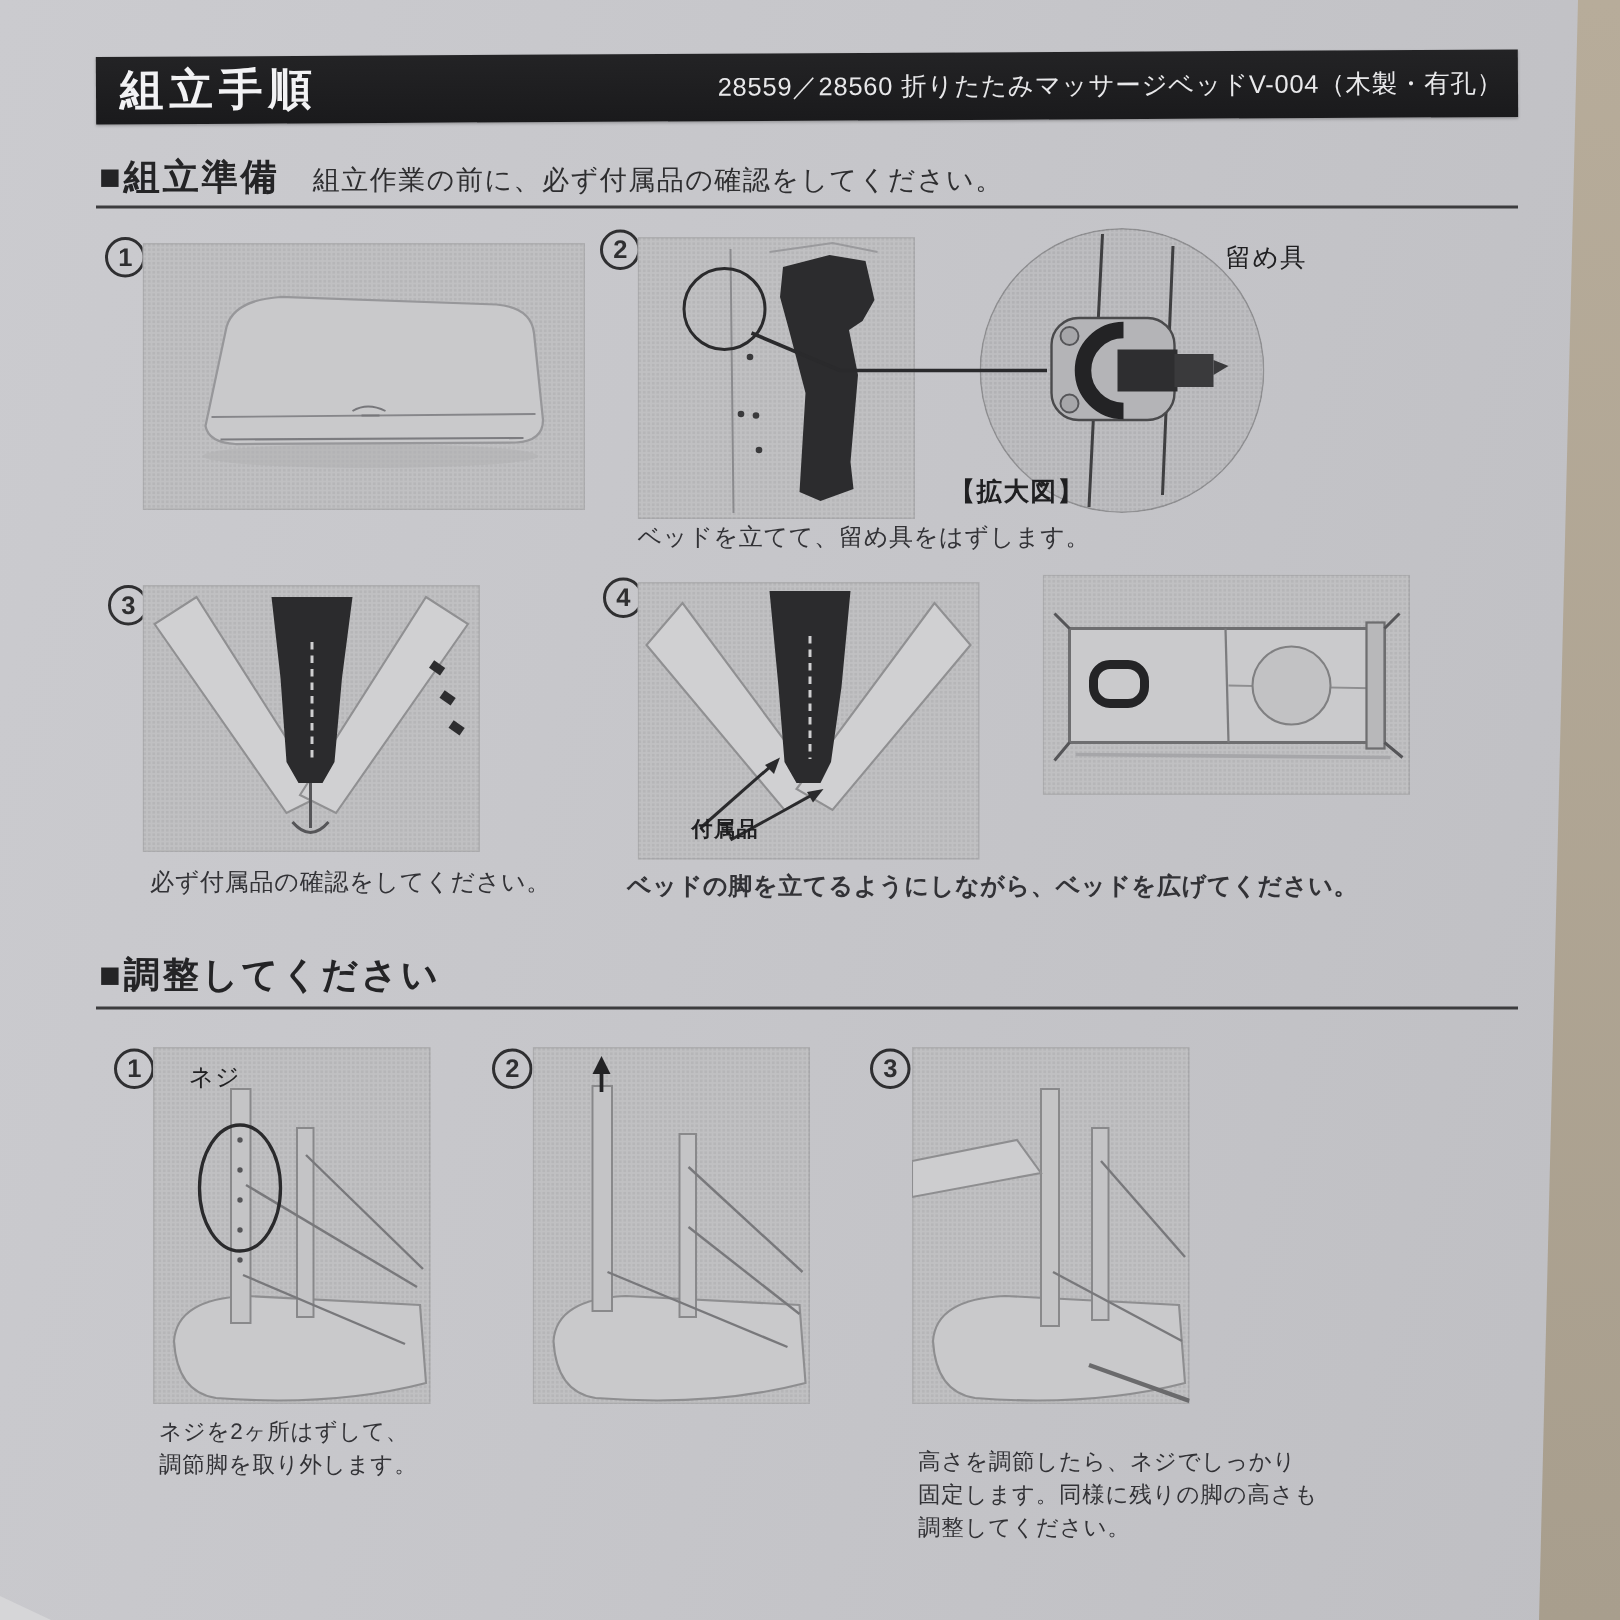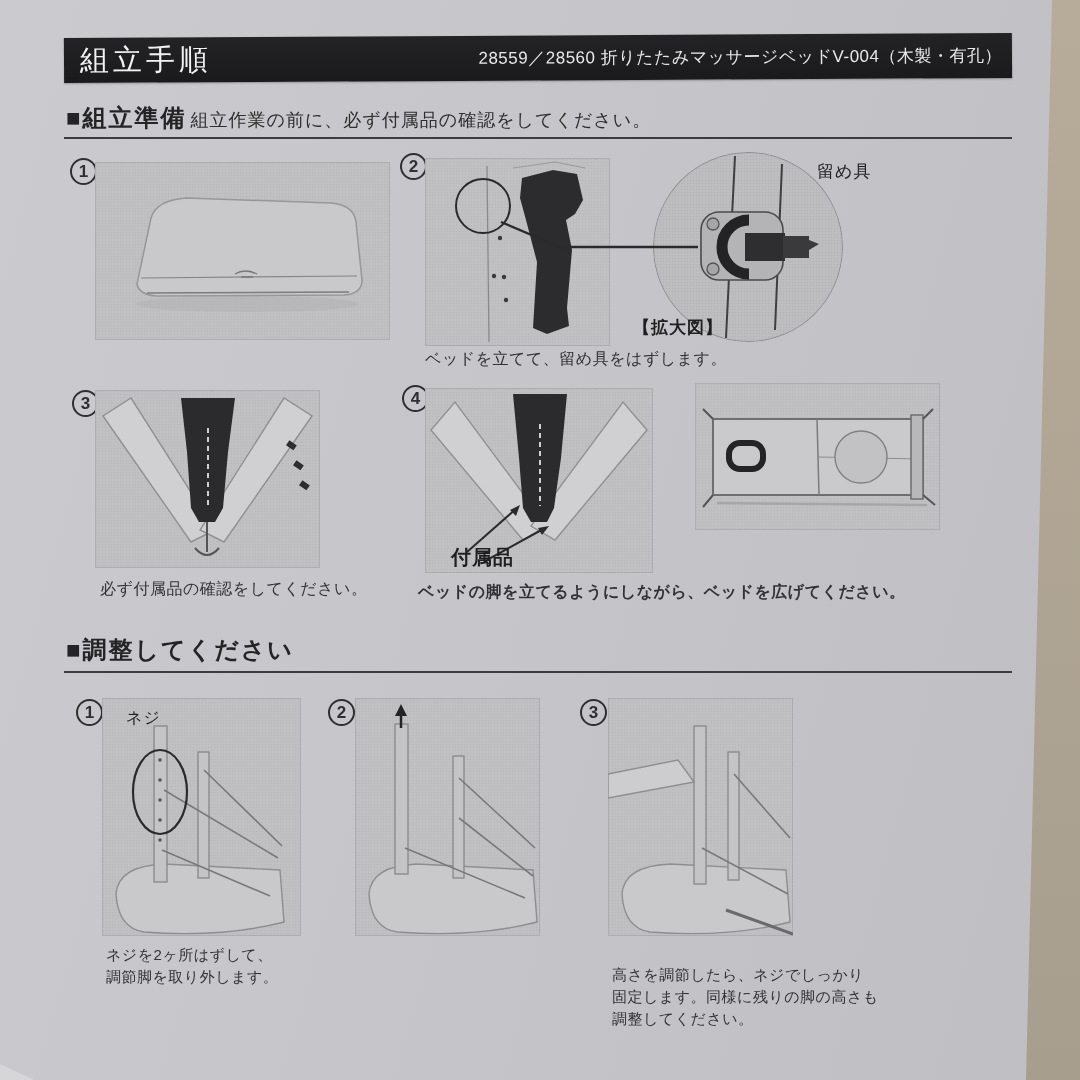--- a/index.html
+++ b/index.html
@@ -11,21 +11,21 @@
   }
   .abs{position:absolute;}
   
   .header-bar{
     left:64px;top:38px;width:948px;height:45px;
     background:linear-gradient(180deg,#232325,#1a1a1c);
     display:flex;align-items:center;justify-content:space-between;
     transform:rotate(-0.3deg);transform-origin:left center;
     box-shadow:0 1px 2px rgba(0,0,0,.25);
   }
-  .header-title{color:#f2f2f4;font-size:29px;font-weight:normal;letter-spacing:4px;padding-left:16px;}
+  .header-title{color:#f2f2f4;font-size:29px;font-weight:bold;letter-spacing:4px;padding-left:16px;}
   .header-product{color:#e8e8ea;font-size:17px;padding-right:10px;letter-spacing:.5px;}
   
   .section-title{font-size:24px;font-weight:bold;color:#242426;letter-spacing:2px;}
   .section-note{font-size:18px;color:#2e2e30;letter-spacing:1px;}
   .rule{height:2px;background:#3c3c3e;}
   
   .num-circle{
     width:27px;height:27px;border:2px solid #2f2f31;border-radius:50%;
     display:flex;align-items:center;justify-content:center;
     font-size:17px;font-weight:bold;color:#2f2f31;background:transparent;box-sizing:border-box;
@@ -65,21 +65,21 @@
 </head>
 <body>
 
 <div id="page">
 
   <div class="abs header-bar">
     <span class="header-title">組立手順</span>
     <span class="header-product">28559／28560 折りたたみマッサージベッドV-004（木製・有孔）</span>
   </div>
 
-  <div class="abs" style="left:66px;top:102px;display:flex;align-items:baseline;gap:4px;">
+  <div class="abs" style="left:66px;top:102px;display:flex;align-items:baseline;gap:22px;">
     <span class="section-title">■組立準備</span>
     <span class="section-note">組立作業の前に、必ず付属品の確認をしてください。</span>
   </div>
   <div class="abs rule" style="left:64px;top:137px;width:948px;"></div>
 
   <div class="abs num-circle" style="left:70px;top:158px;">
       <span>1</span>
     </div>
   <div class="abs photo" style="left:95px;top:162px;width:295px;height:178px;">
     <svg width="295" height="178" viewBox="0 0 295 178">
@@ -148,21 +148,21 @@
     <svg width="228" height="185" viewBox="0 0 228 185">
       <polygon points="6,42 98,152 122,138 30,14" fill="#d0d0d2" stroke="#909092" stroke-width="1.4"></polygon>
       <polygon points="222,42 130,152 106,138 198,14" fill="#d0d0d2" stroke="#909092" stroke-width="1.4"></polygon>
       <polygon points="88,6 142,6 136,70 129,120 122,134 106,134 98,120 94,70" fill="#2b2b2d"></polygon>
       <line x1="115" y1="36" x2="115" y2="118" stroke="#cfcfd0" stroke-width="2" stroke-dasharray="5,4"></line>
       <line x1="42" y1="164" x2="92" y2="120" stroke="#2a2a2c" stroke-width="2"></line>
       <polygon points="95,117 85,122 91,128" fill="#2a2a2c"></polygon>
       <line x1="62" y1="172" x2="120" y2="140" stroke="#2a2a2c" stroke-width="2"></line>
       <polygon points="124,138 113,140 117,147" fill="#2a2a2c"></polygon>
     </svg>
-    <span class="abs photo-label bold" style="left:26px;top:156px;font-size:20px;">付属品</span>
+    <span class="abs photo-label bold" style="left:36px;top:156px;font-size:14px;">付属品</span>
   </div>
   <div class="abs photo" style="left:695px;top:383px;width:245px;height:147px;">
     <svg width="245" height="147" viewBox="0 0 245 147">
       <path d="M22,120 L232,122" stroke="#a6a6a9" stroke-width="2.5"></path>
       <rect x="18" y="36" width="210" height="76" fill="#cacacc" stroke="#6e6e70" stroke-width="2"></rect>
       <line x1="122" y1="36" x2="124" y2="112" stroke="#7c7c7e" stroke-width="1.5"></line>
       <line x1="124" y1="74" x2="228" y2="76" stroke="#8e8e90" stroke-width="1.2"></line>
       <rect x="216" y="32" width="12" height="84" fill="#b8b8ba" stroke="#6e6e70" stroke-width="1.5"></rect>
       <rect x="34" y="60" width="34" height="26" rx="11" fill="none" stroke="#242426" stroke-width="6"></rect>
       <circle cx="166" cy="74" r="26" fill="#c2c2c4" stroke="#808082" stroke-width="1.4"></circle>
@@ -172,21 +172,21 @@
   <div class="abs caption" style="left:418px;top:581px;font-weight:bold;">ベッドの脚を立てるようにしながら、ベッドを広げてください。</div>
 
   <div class="abs" style="left:66px;top:634px;">
     <span class="section-title">■調整してください</span>
   </div>
   <div class="abs rule" style="left:64px;top:671px;width:948px;"></div>
 
   <div class="abs num-circle" style="left:76px;top:699px;">
       <span>1</span>
     </div>
-  <div class="abs photo" style="left:102px;top:698px;width:199px;height:238px;">
+  <div class="abs photo" style="left:102px;top:698px;width:185px;height:238px;">
     <svg width="185" height="238" viewBox="0 0 185 238">
       <path d="M14,196 Q16,168 62,166 L178,172 L182,224 Q120,240 42,234 Q16,230 14,196 Z" fill="#c9c9cb" stroke="#8e8e90" stroke-width="1.4"></path>
       <rect x="52" y="28" width="13" height="156" fill="#c4c4c6" stroke="#88888a" stroke-width="1.3"></rect>
       <rect x="96" y="54" width="11" height="126" fill="#c4c4c6" stroke="#88888a" stroke-width="1.3"></rect>
       <circle cx="58" cy="62" r="1.8" fill="#555558"></circle>
         <circle cx="58" cy="82" r="1.8" fill="#555558"></circle>
       <circle cx="58" cy="102" r="1.8" fill="#555558"></circle>
         <circle cx="58" cy="122" r="1.8" fill="#555558"></circle>
       <circle cx="58" cy="142" r="1.8" fill="#555558"></circle>
       <line x1="62" y1="92" x2="176" y2="160" stroke="#78787b" stroke-width="1.6"></line>

